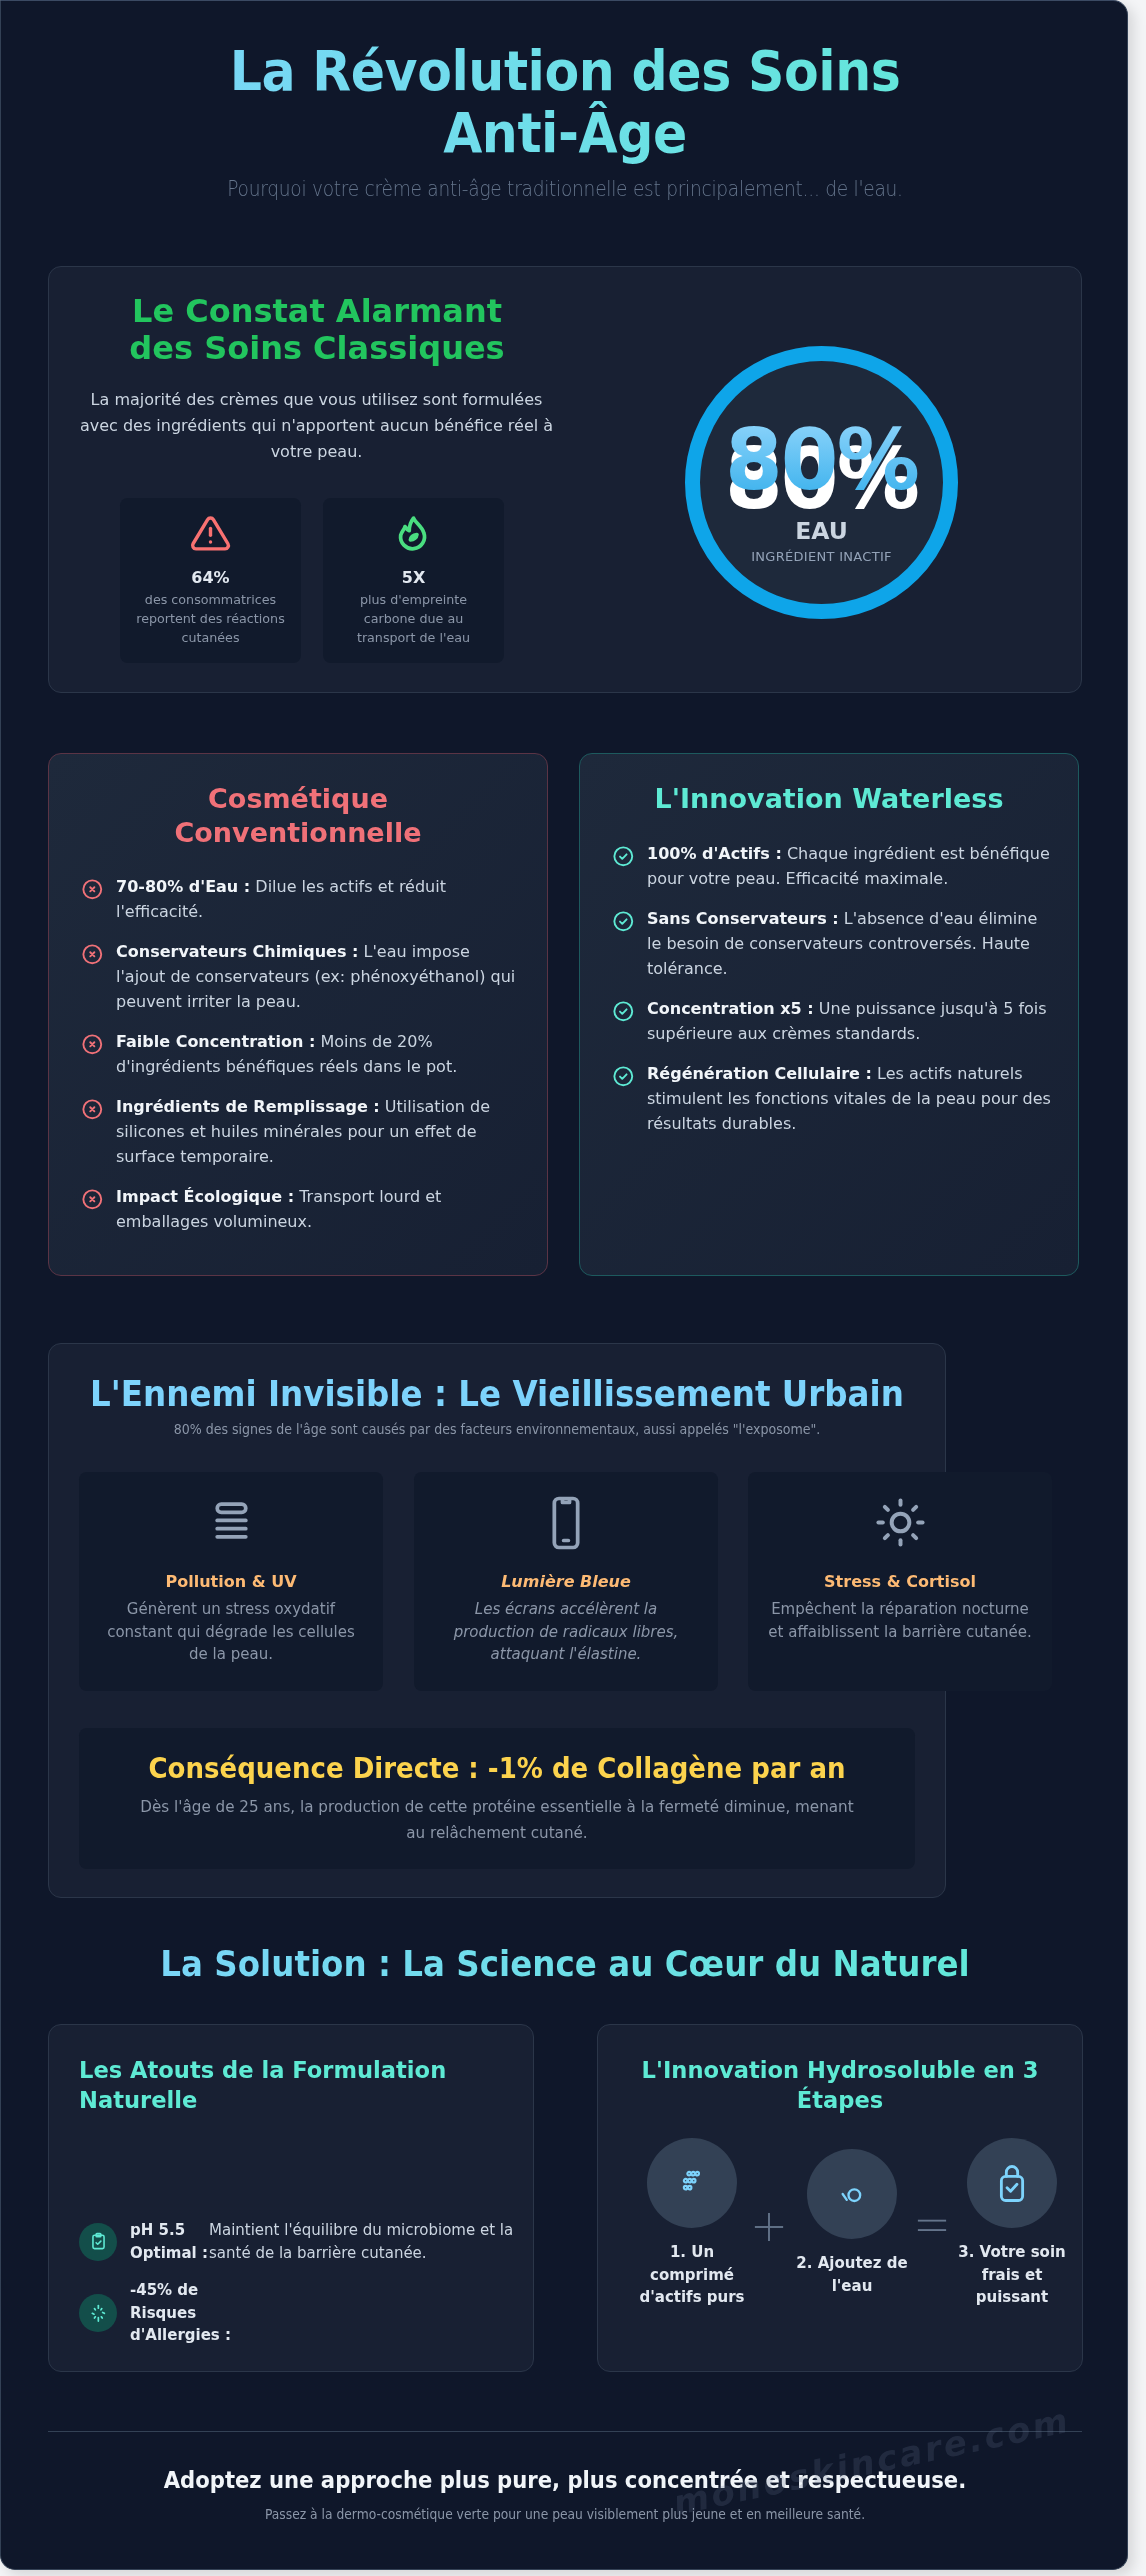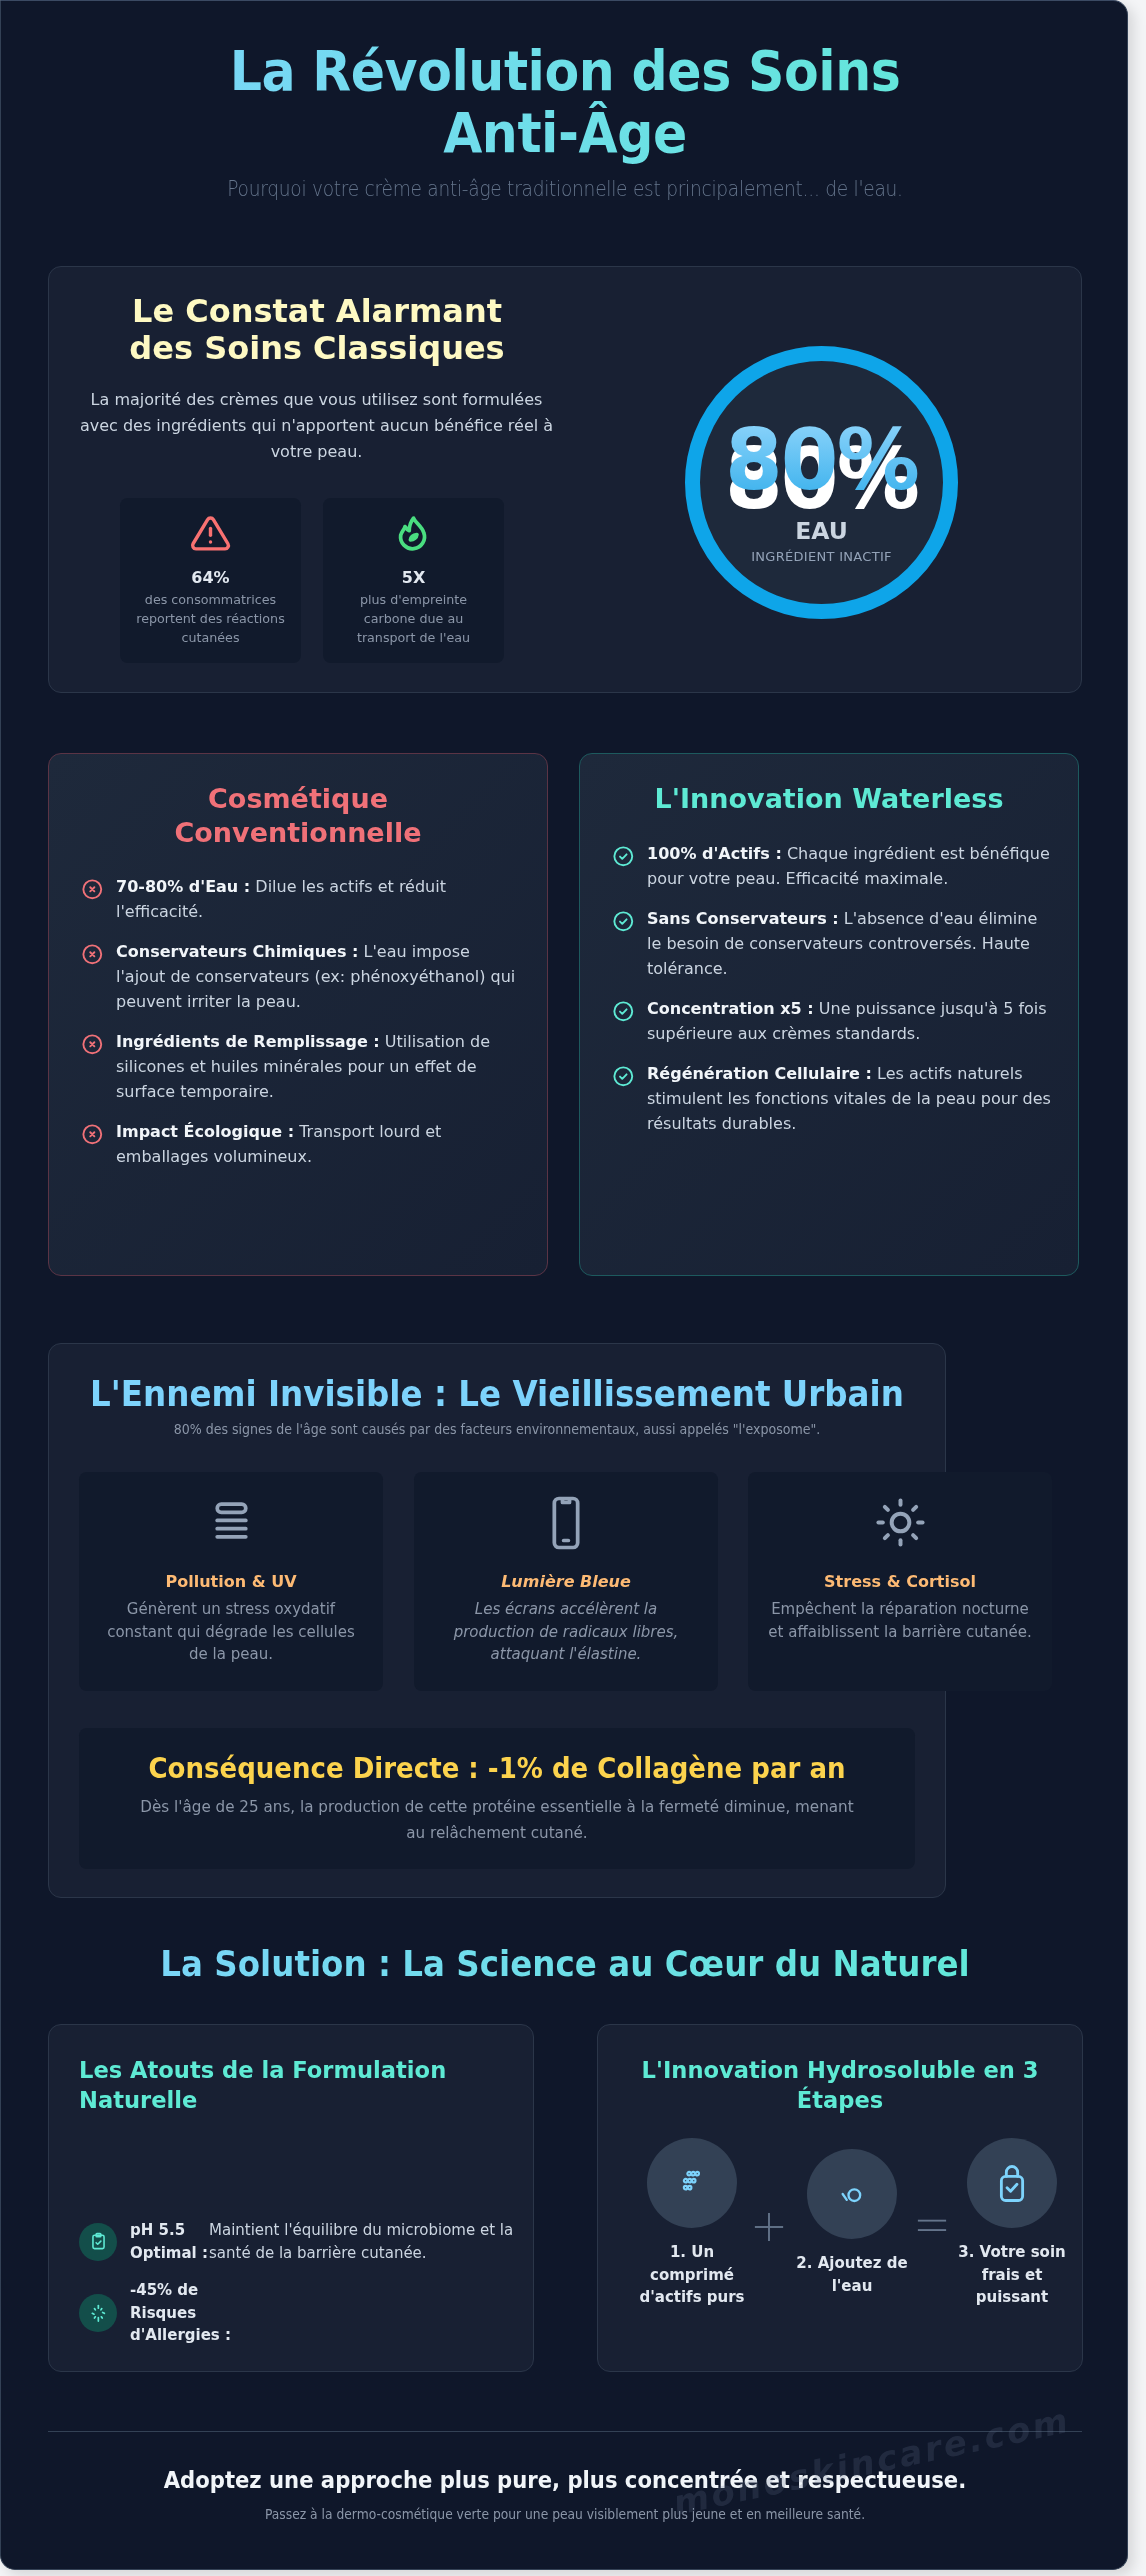--- a/index.html
+++ b/index.html
@@ -35,21 +35,21 @@
 
   .card {
     position: absolute; background: #182033; border: 0.9px solid #2b3649;
     border-radius: 13px;
   }
 
   
   #constat { left: 47px; top: 265px; width: 1034px; height: 427px; }
   .constat-title {
     position: absolute; left: 19px; width: 498px; top: 26px; text-align: center;
-    font-size: 32px; font-weight: bold; line-height: 37px; color: #fef9c3;
+    font-size: 32px; font-weight: bold; line-height: 37px; color: #22c55e;
   }
   .constat-desc {
     position: absolute; left: 28px; width: 479px; top: 120px; text-align: center;
     font-size: 16px; line-height: 26px; color: #cbd5e1;
   }
   .stat-box {
     position: absolute; top: 231px; width: 181px; height: 165px;
     background: #111a2c; border-radius: 7.5px; text-align: center;
   }
   .stat-box .icon { position: absolute; left: 0; right: 0; top: 15px; height: 41px; display: flex; justify-content: center; }
@@ -180,20 +180,24 @@
             <circle cx="12" cy="12" r="9.5"></circle>
             <path d="M9.8 9.8l4.4 4.4M14.2 9.8l-4.4 4.4"></path>
           </svg><b>70-80% d'Eau :</b><span> Dilue les actifs et réduit l'efficacité.</span></li>
       <li><svg class="bullet" viewBox="0 0 24 24" fill="none" stroke="#f07178" stroke-width="2" stroke-linecap="round">
             <circle cx="12" cy="12" r="9.5"></circle>
             <path d="M9.8 9.8l4.4 4.4M14.2 9.8l-4.4 4.4"></path>
           </svg><b>Conservateurs Chimiques :</b><span> L'eau impose l'ajout de conservateurs (ex: phénoxyéthanol) qui peuvent irriter la peau.</span></li>
       <li><svg class="bullet" viewBox="0 0 24 24" fill="none" stroke="#f07178" stroke-width="2" stroke-linecap="round">
             <circle cx="12" cy="12" r="9.5"></circle>
             <path d="M9.8 9.8l4.4 4.4M14.2 9.8l-4.4 4.4"></path>
+          </svg><b>Faible Concentration :</b><span> Moins de 20% d'ingrédients bénéfiques réels dans le pot.</span></li>
+      <li><svg class="bullet" viewBox="0 0 24 24" fill="none" stroke="#f07178" stroke-width="2" stroke-linecap="round">
+            <circle cx="12" cy="12" r="9.5"></circle>
+            <path d="M9.8 9.8l4.4 4.4M14.2 9.8l-4.4 4.4"></path>
           </svg><b>Ingrédients de Remplissage :</b><span> Utilisation de silicones et huiles minérales pour un effet de surface temporaire.</span></li>
       <li><svg class="bullet" viewBox="0 0 24 24" fill="none" stroke="#f07178" stroke-width="2" stroke-linecap="round">
             <circle cx="12" cy="12" r="9.5"></circle>
             <path d="M9.8 9.8l4.4 4.4M14.2 9.8l-4.4 4.4"></path>
           </svg><b>Impact Écologique :</b><span> Transport lourd et emballages volumineux.</span></li>
     </ul>
   </section>
 
   <section class="card compare" id="waterless">
     <h3 class="compare-title">L'Innovation Waterless</h3>

